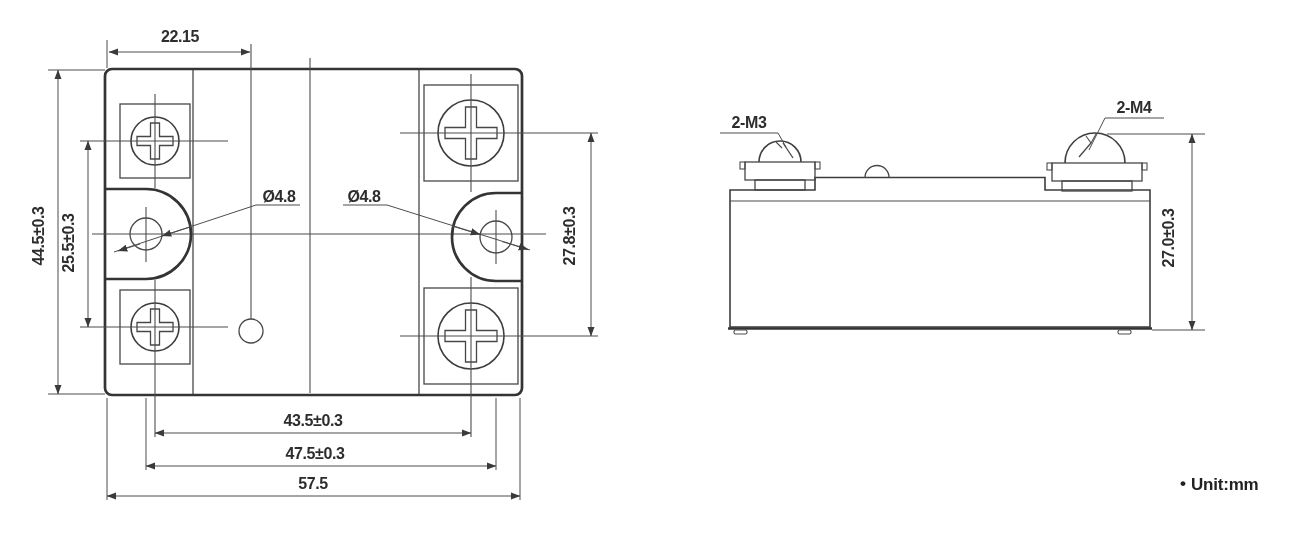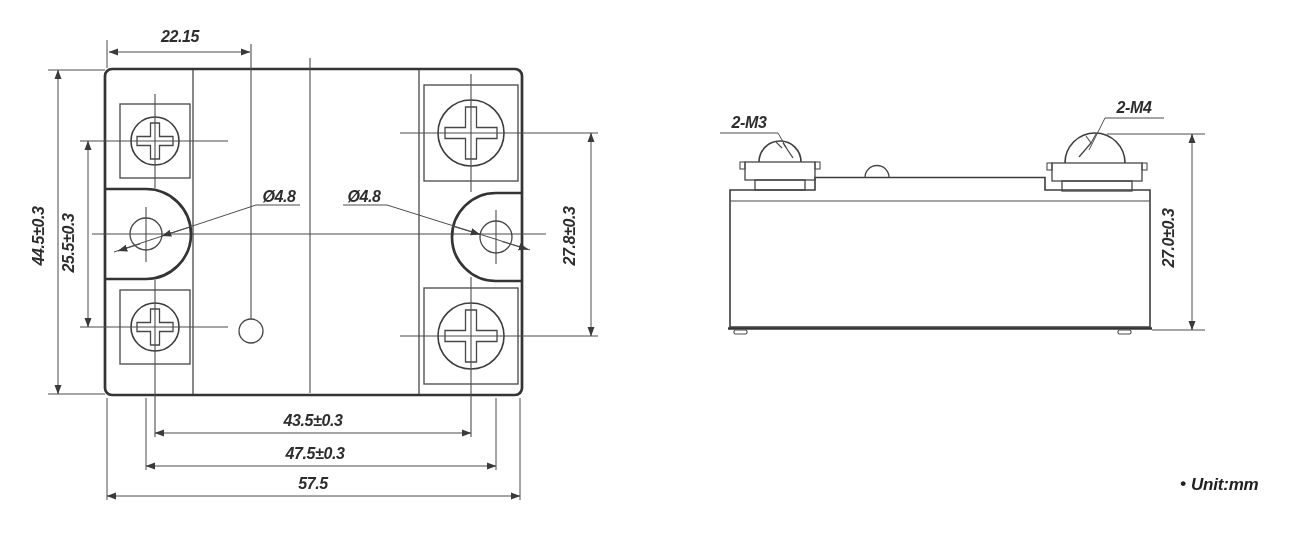--- a/index.html
+++ b/index.html
@@ -1,16 +1,16 @@
 <!DOCTYPE html>
 <html><head>
 <meta charset="utf-8">
 <style>
   html,body{margin:0;padding:0;background:#ffffff;}
-  .canvas{position:relative;width:1300px;height:539px;background:#fff;overflow:hidden;font-style:italic;}
+  .canvas{position:relative;width:1300px;height:539px;background:#fff;overflow:hidden;}
   svg{display:block;}
   .dim-text{font-family:"Liberation Sans",sans-serif;font-size:16px;font-weight:700;fill:#2d2d2d;letter-spacing:-0.4px;}
   .dim-text-sm{font-family:"Liberation Sans",sans-serif;font-size:16px;font-weight:700;fill:#2d2d2d;letter-spacing:-0.4px;}
   .note-text{font-family:"Liberation Sans",sans-serif;font-size:17px;font-weight:700;fill:#222;letter-spacing:-0.2px;}
   .thin{stroke:#4d4d4d;stroke-width:1.1;fill:none;}
   .thin2{stroke:#474747;stroke-width:1.3;fill:none;}
   .med{stroke:#3d3d3d;stroke-width:1.6;fill:none;}
   .bold{stroke:#343434;stroke-width:2.7;fill:none;}
   .dimline{stroke:#4d4d4d;stroke-width:1;fill:none;}
 </style>

